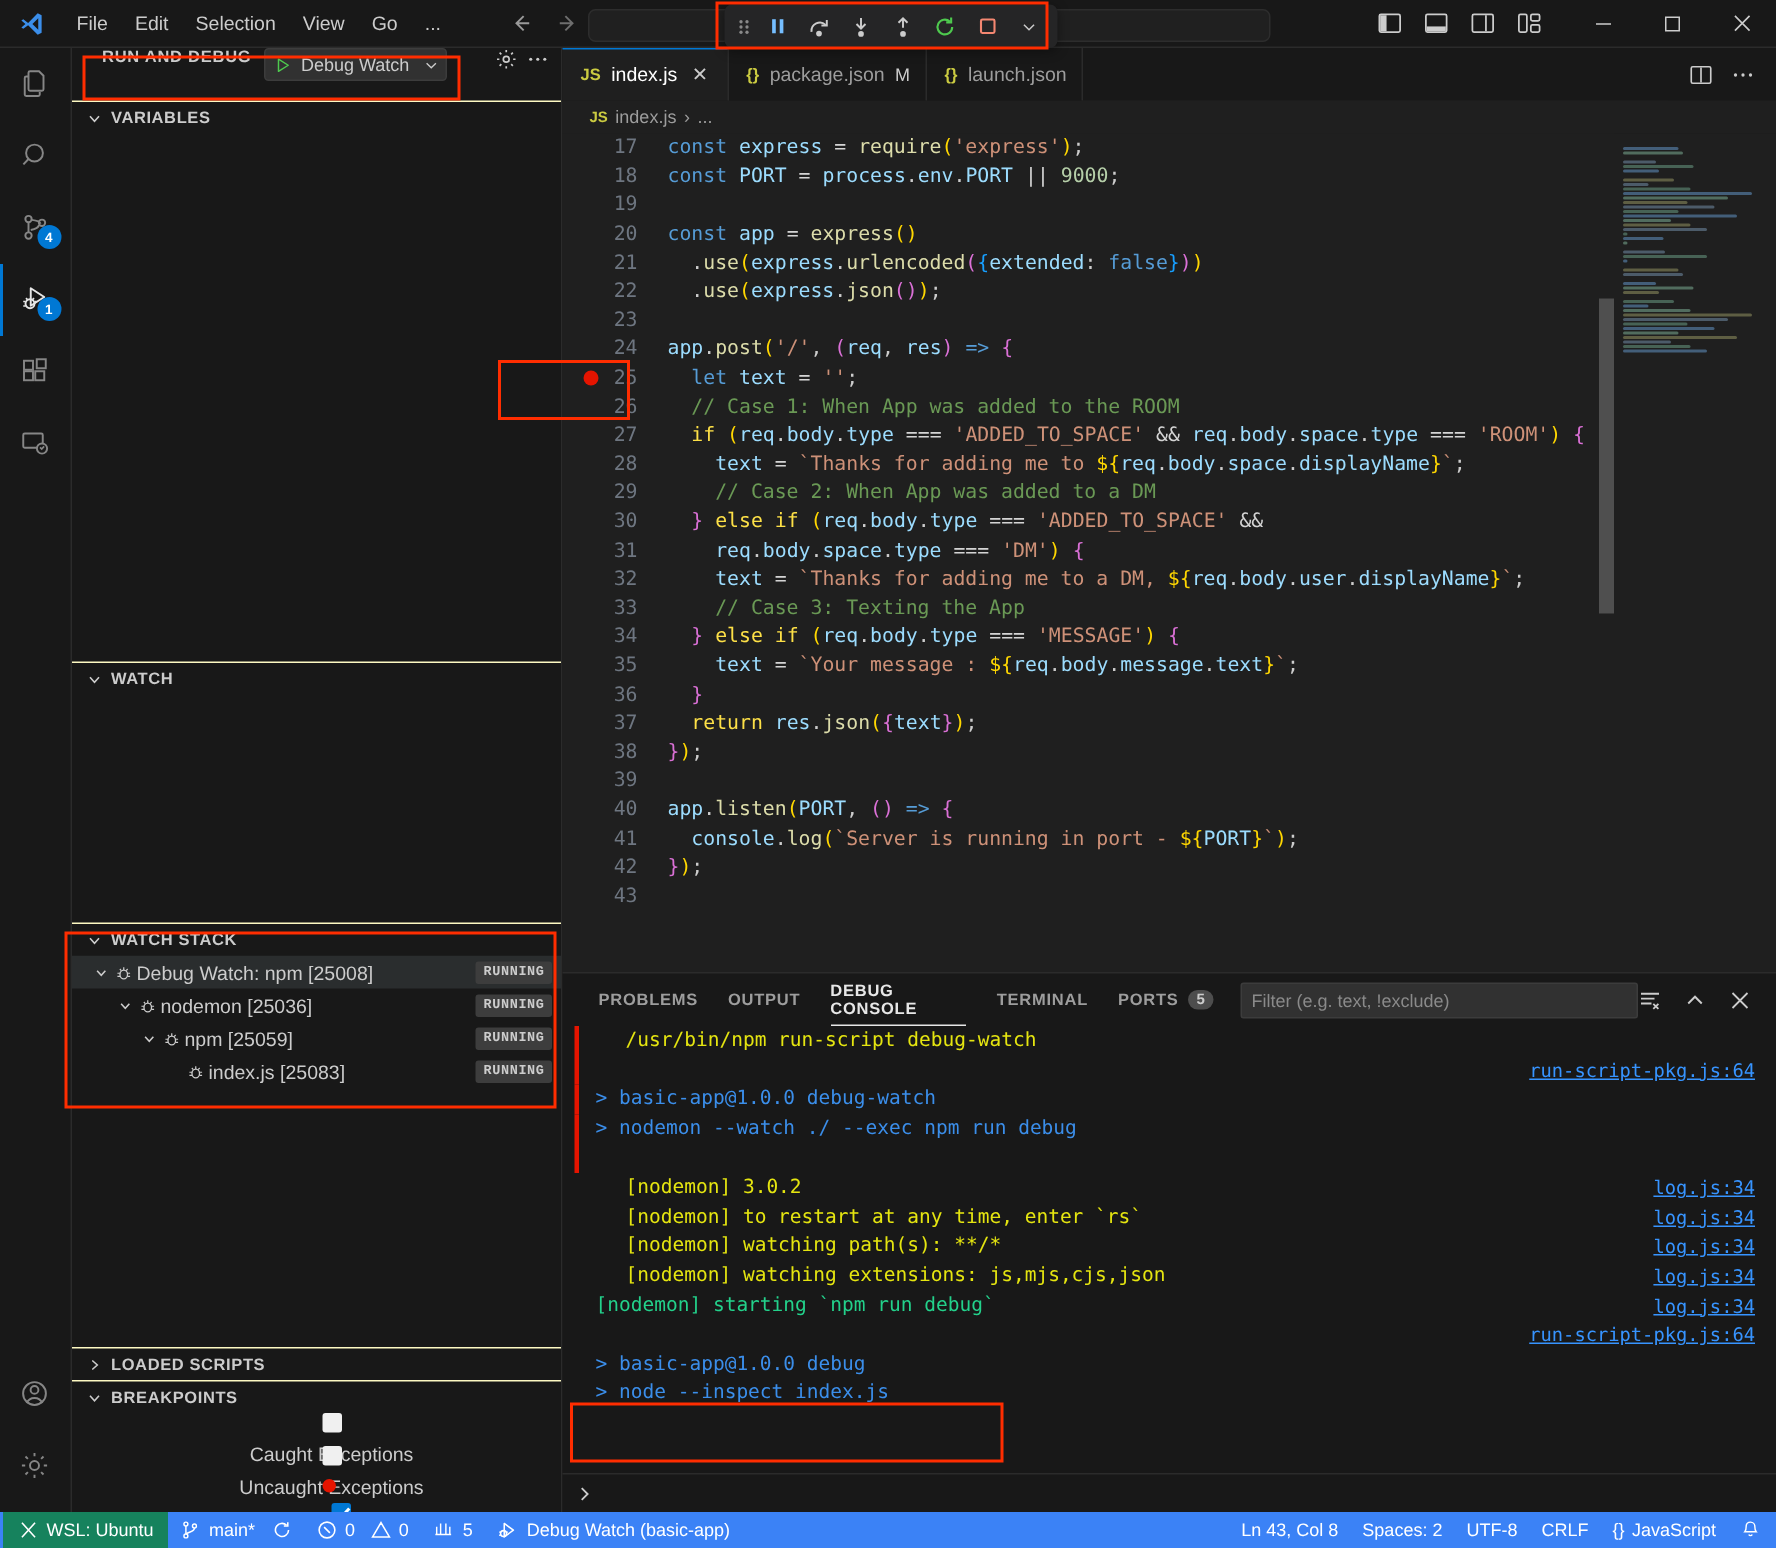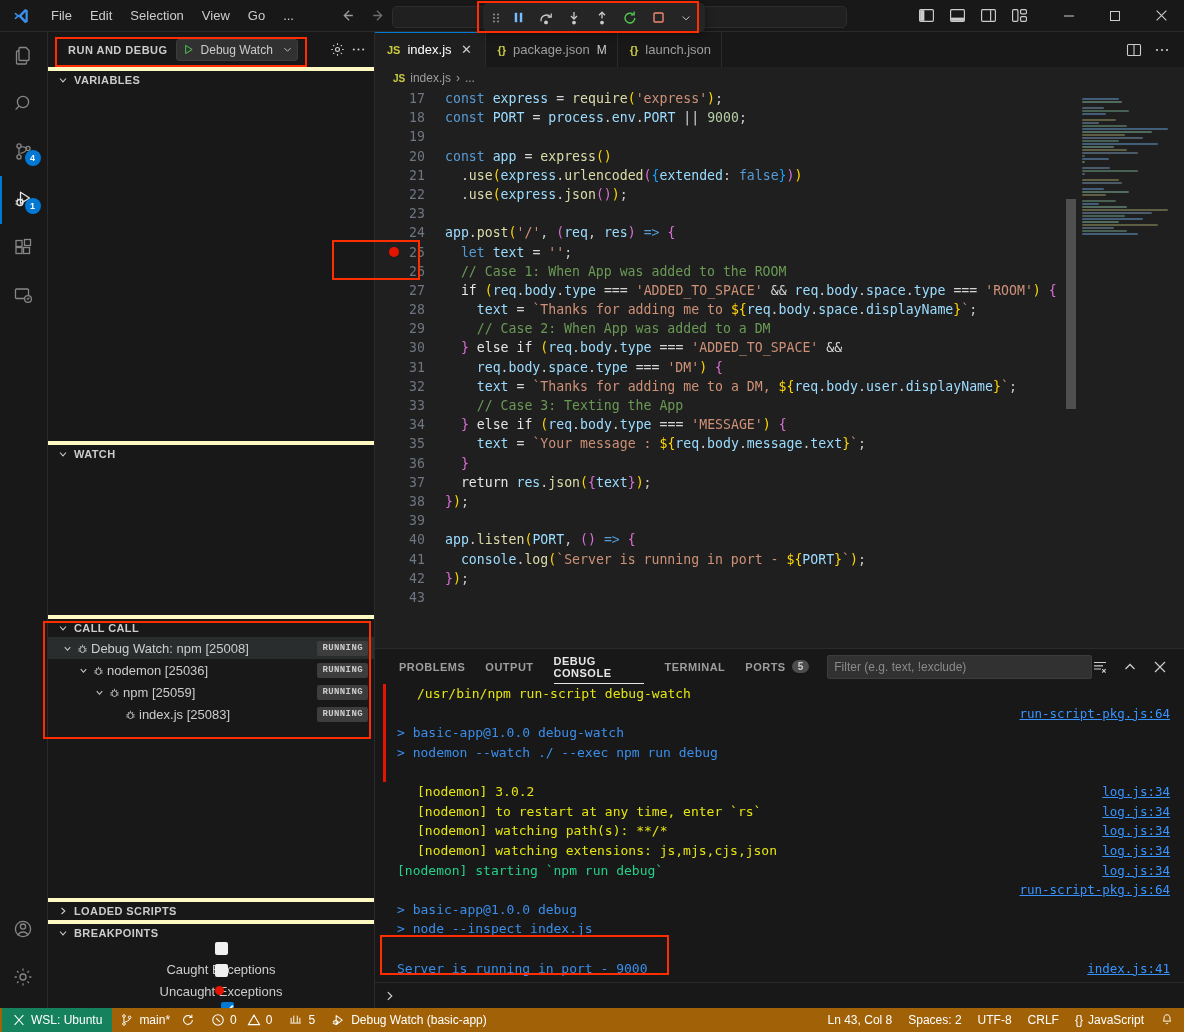--- a/index.html
+++ b/index.html
@@ -58,33 +58,33 @@
     position:absolute; right:7px; bottom:10px; min-width:16px; height:16px;
     background:#0078d4; color:#fff; border-radius:8px; font-size:9px;
     display:flex; align-items:center; justify-content:center; padding:0 4px;
     font-family:"Liberation Sans",sans-serif; font-weight:600;
   }
   .act-bottom{ margin-top:auto; }
 
   
   .sidebar{ width:327px; flex:0 0 327px; background:#181818; display:flex; flex-direction:column;
             border-right:1px solid #2b2b2b; min-height:0; }
-  .sb-header{ height:35px; display:flex; align-items:center; padding:0 8px 0 20px; gap:8px; flex:0 0 35px; }
+  .sb-header{ height:35px; display:flex; align-items:flex-start; padding:0 8px 0 20px; gap:8px; flex:0 0 35px; }
   .sb-title{ font-size:11px; font-weight:700; letter-spacing:.5px; color:#cccccc; text-transform:uppercase; }
   .launch-select{
     display:flex; align-items:center; gap:6px; background:#313131; border:1px solid #3c3c3c;
     border-radius:3px; height:22px; padding:0 4px 0 5px; min-width:122px; font-size:12px; color:#cccccc;
   }
   .launch-select .name{ flex:1; }
   .sb-hdr-actions{ margin-left:auto; display:flex; align-items:center; gap:6px; color:#cccccc; }
 
   .pane-head{
     height:22px; display:flex; align-items:center; gap:4px; padding-left:8px;
     font-size:11px; font-weight:700; letter-spacing:.4px; color:#cccccc;
-    border-top:4px solid #fef9c3; flex:0 0 22px; cursor:pointer;
+    border-top:1px solid #fef9c3; flex:0 0 22px; cursor:pointer;
   }
   .pane-head .tw{ width:14px; display:flex; justify-content:center; color:#cccccc; }
   .pane-body{ overflow:hidden; }
 
   .stack-row{
     height:22px; display:flex; align-items:center; font-size:13px; color:#cccccc;
     padding-right:6px; white-space:nowrap;
   }
   .stack-row.selected{ background:#2a2d2e; }
   .stack-row .tw{ width:14px; display:flex; justify-content:center; color:#cccccc; flex:0 0 14px; }
@@ -131,21 +131,21 @@
   .gutter{
     width:68px; flex:0 0 68px; text-align:right; padding-right:18px; color:#6e7681;
     font-family:"DejaVu Sans Mono","Liberation Mono",monospace; font-size:13.2px;
     position:relative;
   }
   .gutter .bpdot{ position:absolute; left:14px; top:50%; transform:translateY(-50%); width:10px; height:10px; border-radius:50%; background:#e51400; }
   .ln-text{ padding-left:2px; }
 
   
   .kw{ color:#569cd6;margin-top:36px; }      
-  .kw2{ color:#e5e5e5; }     
+  .kw2{ color:#fde047; }     
   .fn{ color:#dcdcaa; }
   .str{ color:#ce9178; }
   .num{ color:#b5cea8; }
   .cmt{ color:#6a9955; }
   .var{ color:#9cdcfe; }
   .op{ color:#d4d4d4; }
   .par1{ color:#ffd700; }
   .par2{ color:#da70d6; }
   .par3{ color:#179fff; }
   .tpl{ color:#ce9178; }
@@ -177,21 +177,21 @@
         font-family:"DejaVu Sans Mono","Liberation Mono",monospace; }
   .c-yellow{ color:#e5e510;margin-left:20px; }
   .c-blue{ color:#3b8eea; }
   .c-green{ color:#23d18b; }
   .c-white{ color:#cccccc; }
   .leftbar{ position:absolute; left:0; top:0; width:3px; background:#e51400; }
   .repl-row{ height:26px; display:flex; align-items:center; gap:6px; padding-left:8px; border-top:1px solid #2b2b2b; color:#cccccc; flex:0 0 26px; }
 
   
   .statusbar{
-    height:24px; flex:0 0 24px; background:#a16207; display:flex; align-items:center;
+    height:24px; flex:0 0 24px; background:#3b82f6; display:flex; align-items:center;
     color:#ffffff; font-size:12px; padding:0 2px;
   }
   .si{ display:flex; align-items:center; gap:5px; padding:0 8px; height:24px; white-space:nowrap; }
   .si.remote{ background:#16825d; padding:0 10px; }
   .sb-right{ margin-left:auto; display:flex; align-items:center; }
 
   svg{ display:block; }
 </style>
 </head>
 <body>
@@ -444,21 +444,21 @@
         <span>WATCH</span>
       </div>
       <div class="pane-body" style="height:152px"></div>
 
       <div class="pane-head">
         <span class="tw">
           <svg width="12" height="12" viewBox="0 0 16 16">
               <path d="M4 6 8 10.5 12 6" fill="none" stroke="#cccccc" stroke-width="1.4"></path>
             </svg>
         </span>
-        <span>CALL CALL</span>
+        <span>WATCH STACK</span>
       </div>
       <div class="pane-body" style="height:160px">
 
         <div class="stack-row selected" style="padding-left:12px">
           <span class="tw">
             <svg width="11" height="11" viewBox="0 0 16 16">
                 <path d="M4 6 8 10.5 12 6" fill="none" stroke="#cccccc" stroke-width="1.5"></path>
               </svg>
           </span>
           <span class="bugic">
@@ -735,24 +735,20 @@
             </div>
             <div class="cline">
               <span class="c-blue">&gt; basic-app@1.0.0 debug</span>
             </div>
             <div class="cline">
               <span class="c-blue">&gt; node --inspect index.js</span>
             </div>
             <div class="cline">
               <span class="c-white"></span>
             </div>
-            <div class="cline">
-              <span class="c-blue">Server is running in port - 9000</span>
-              <span class="src">index.js:41</span>
-            </div>
           </div>
 
         <div class="repl-row">
           <span>
             <svg width="14" height="14" viewBox="0 0 16 16">
                 <path d="M5.5 3.5 10 8l-4.5 4.5" fill="none" stroke="#cccccc" stroke-width="1.4"></path>
               </svg>
           </span>
         </div>
       </div>

